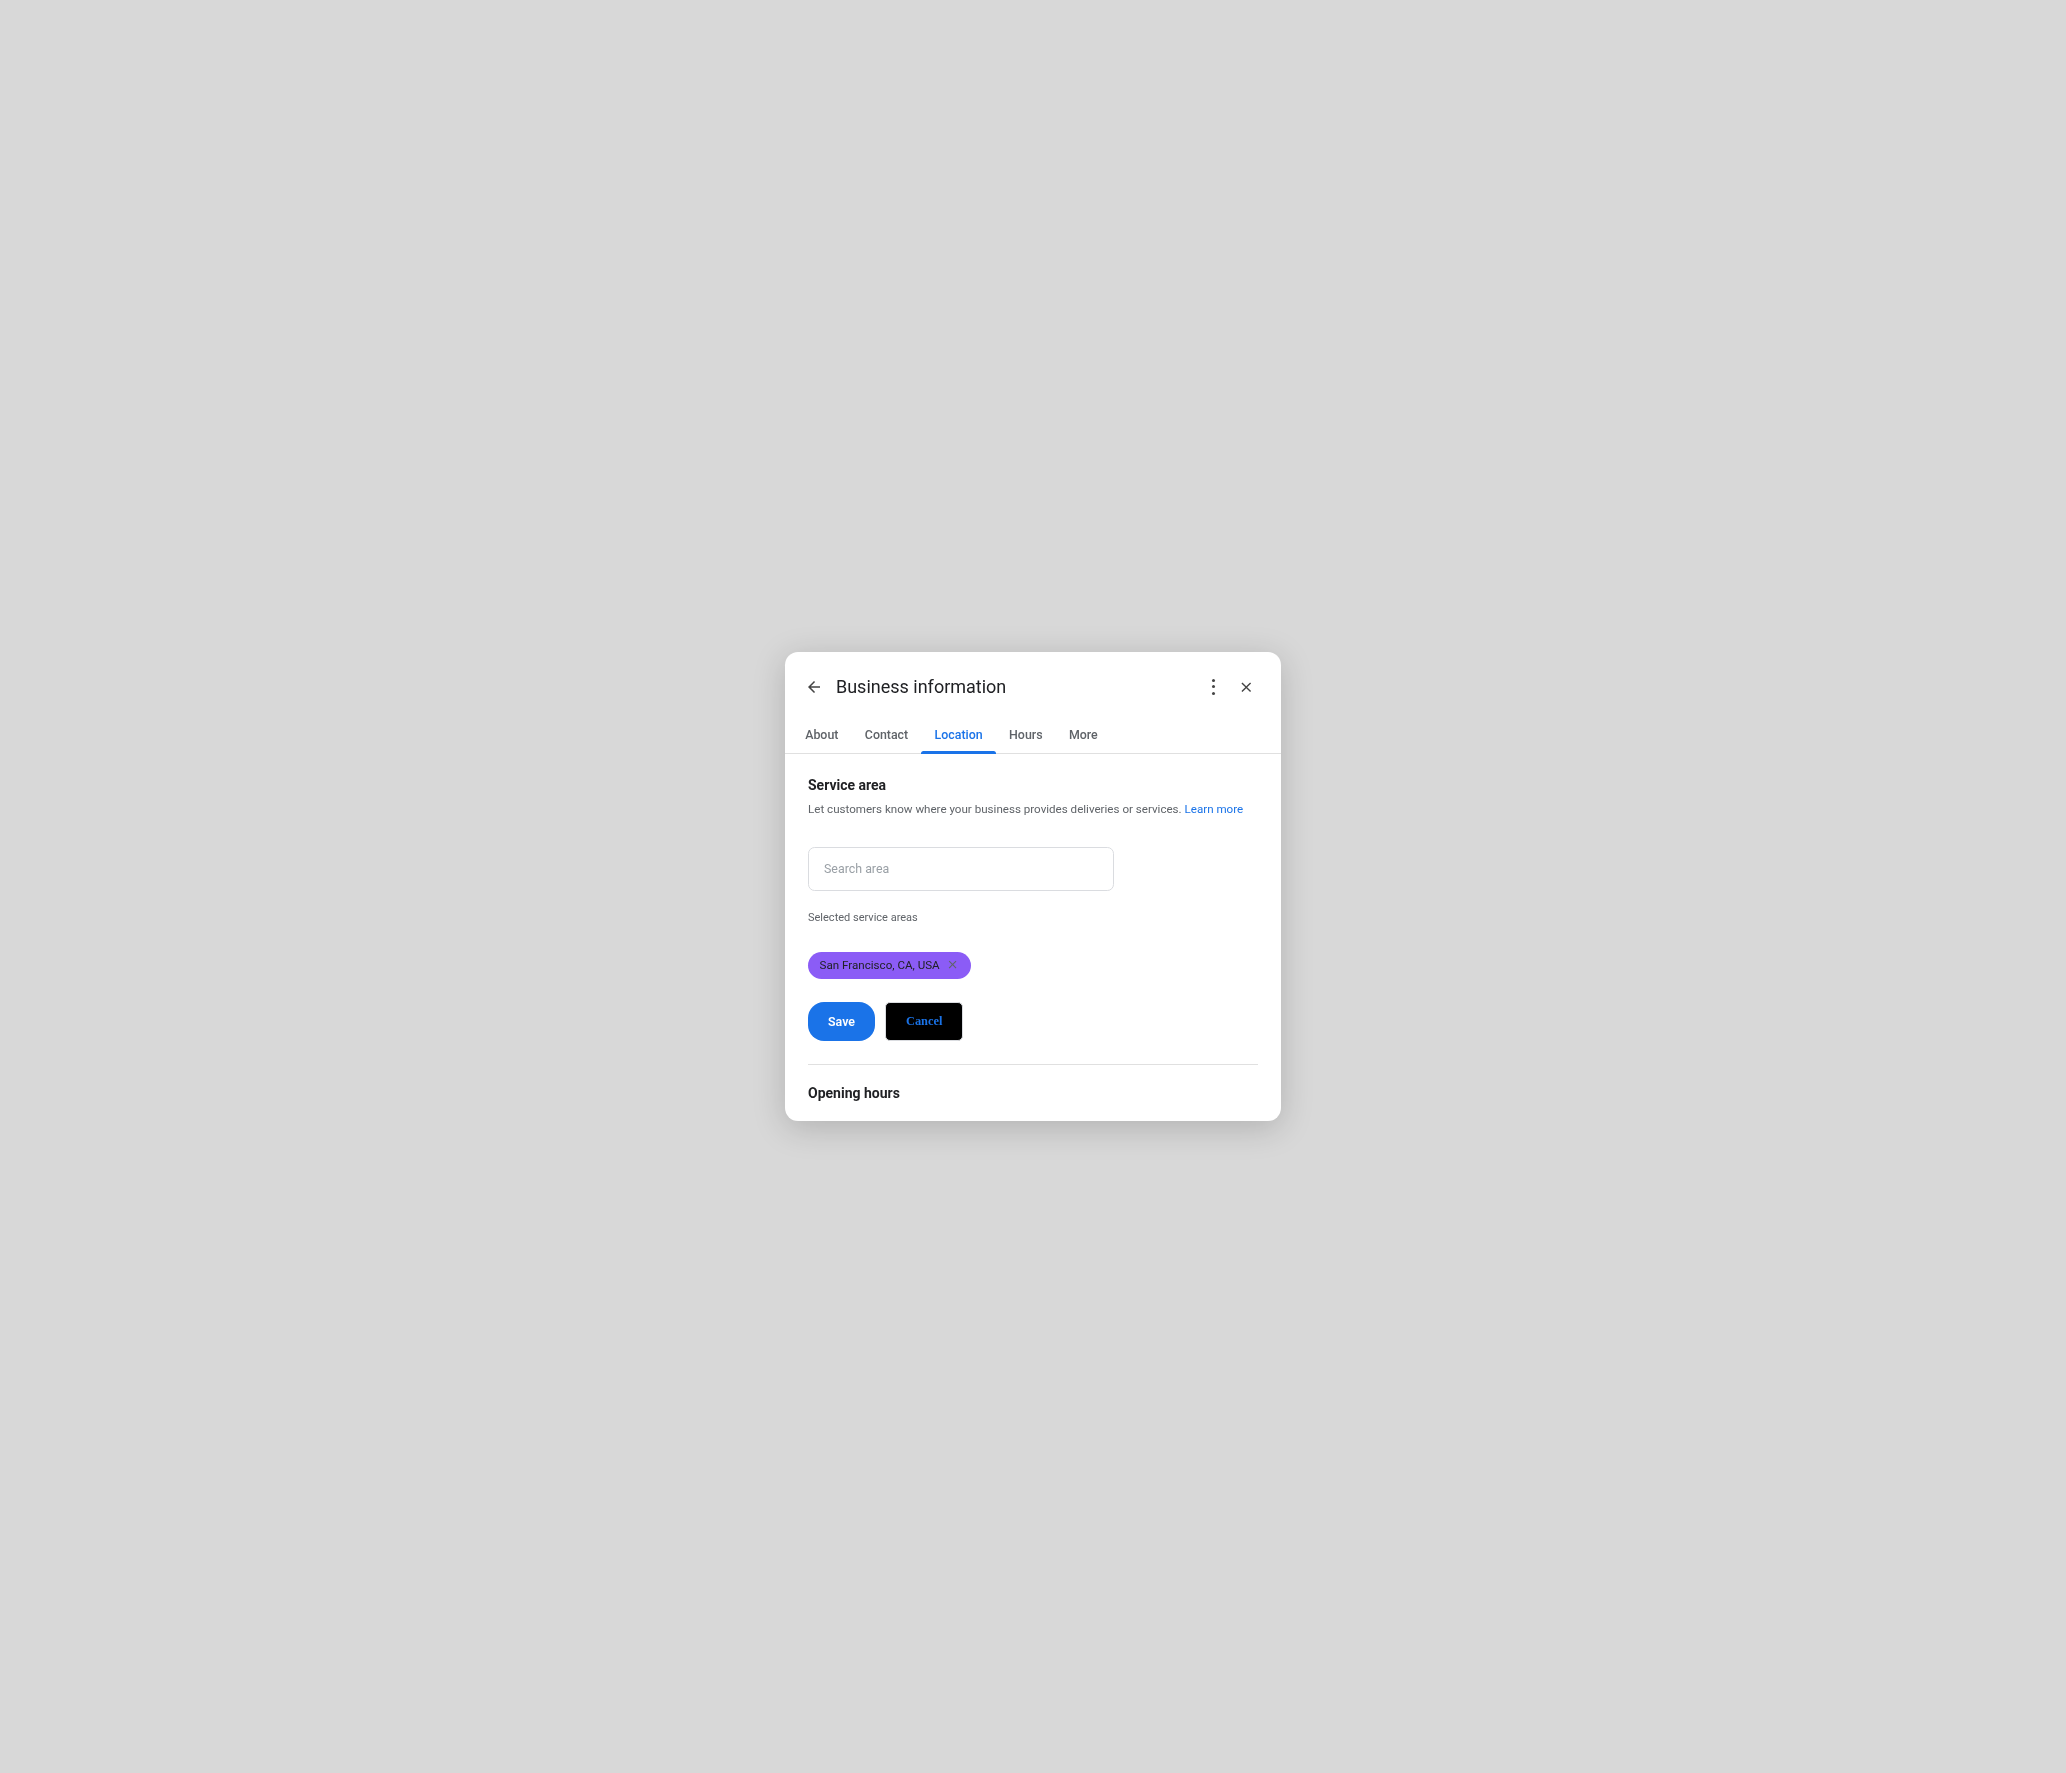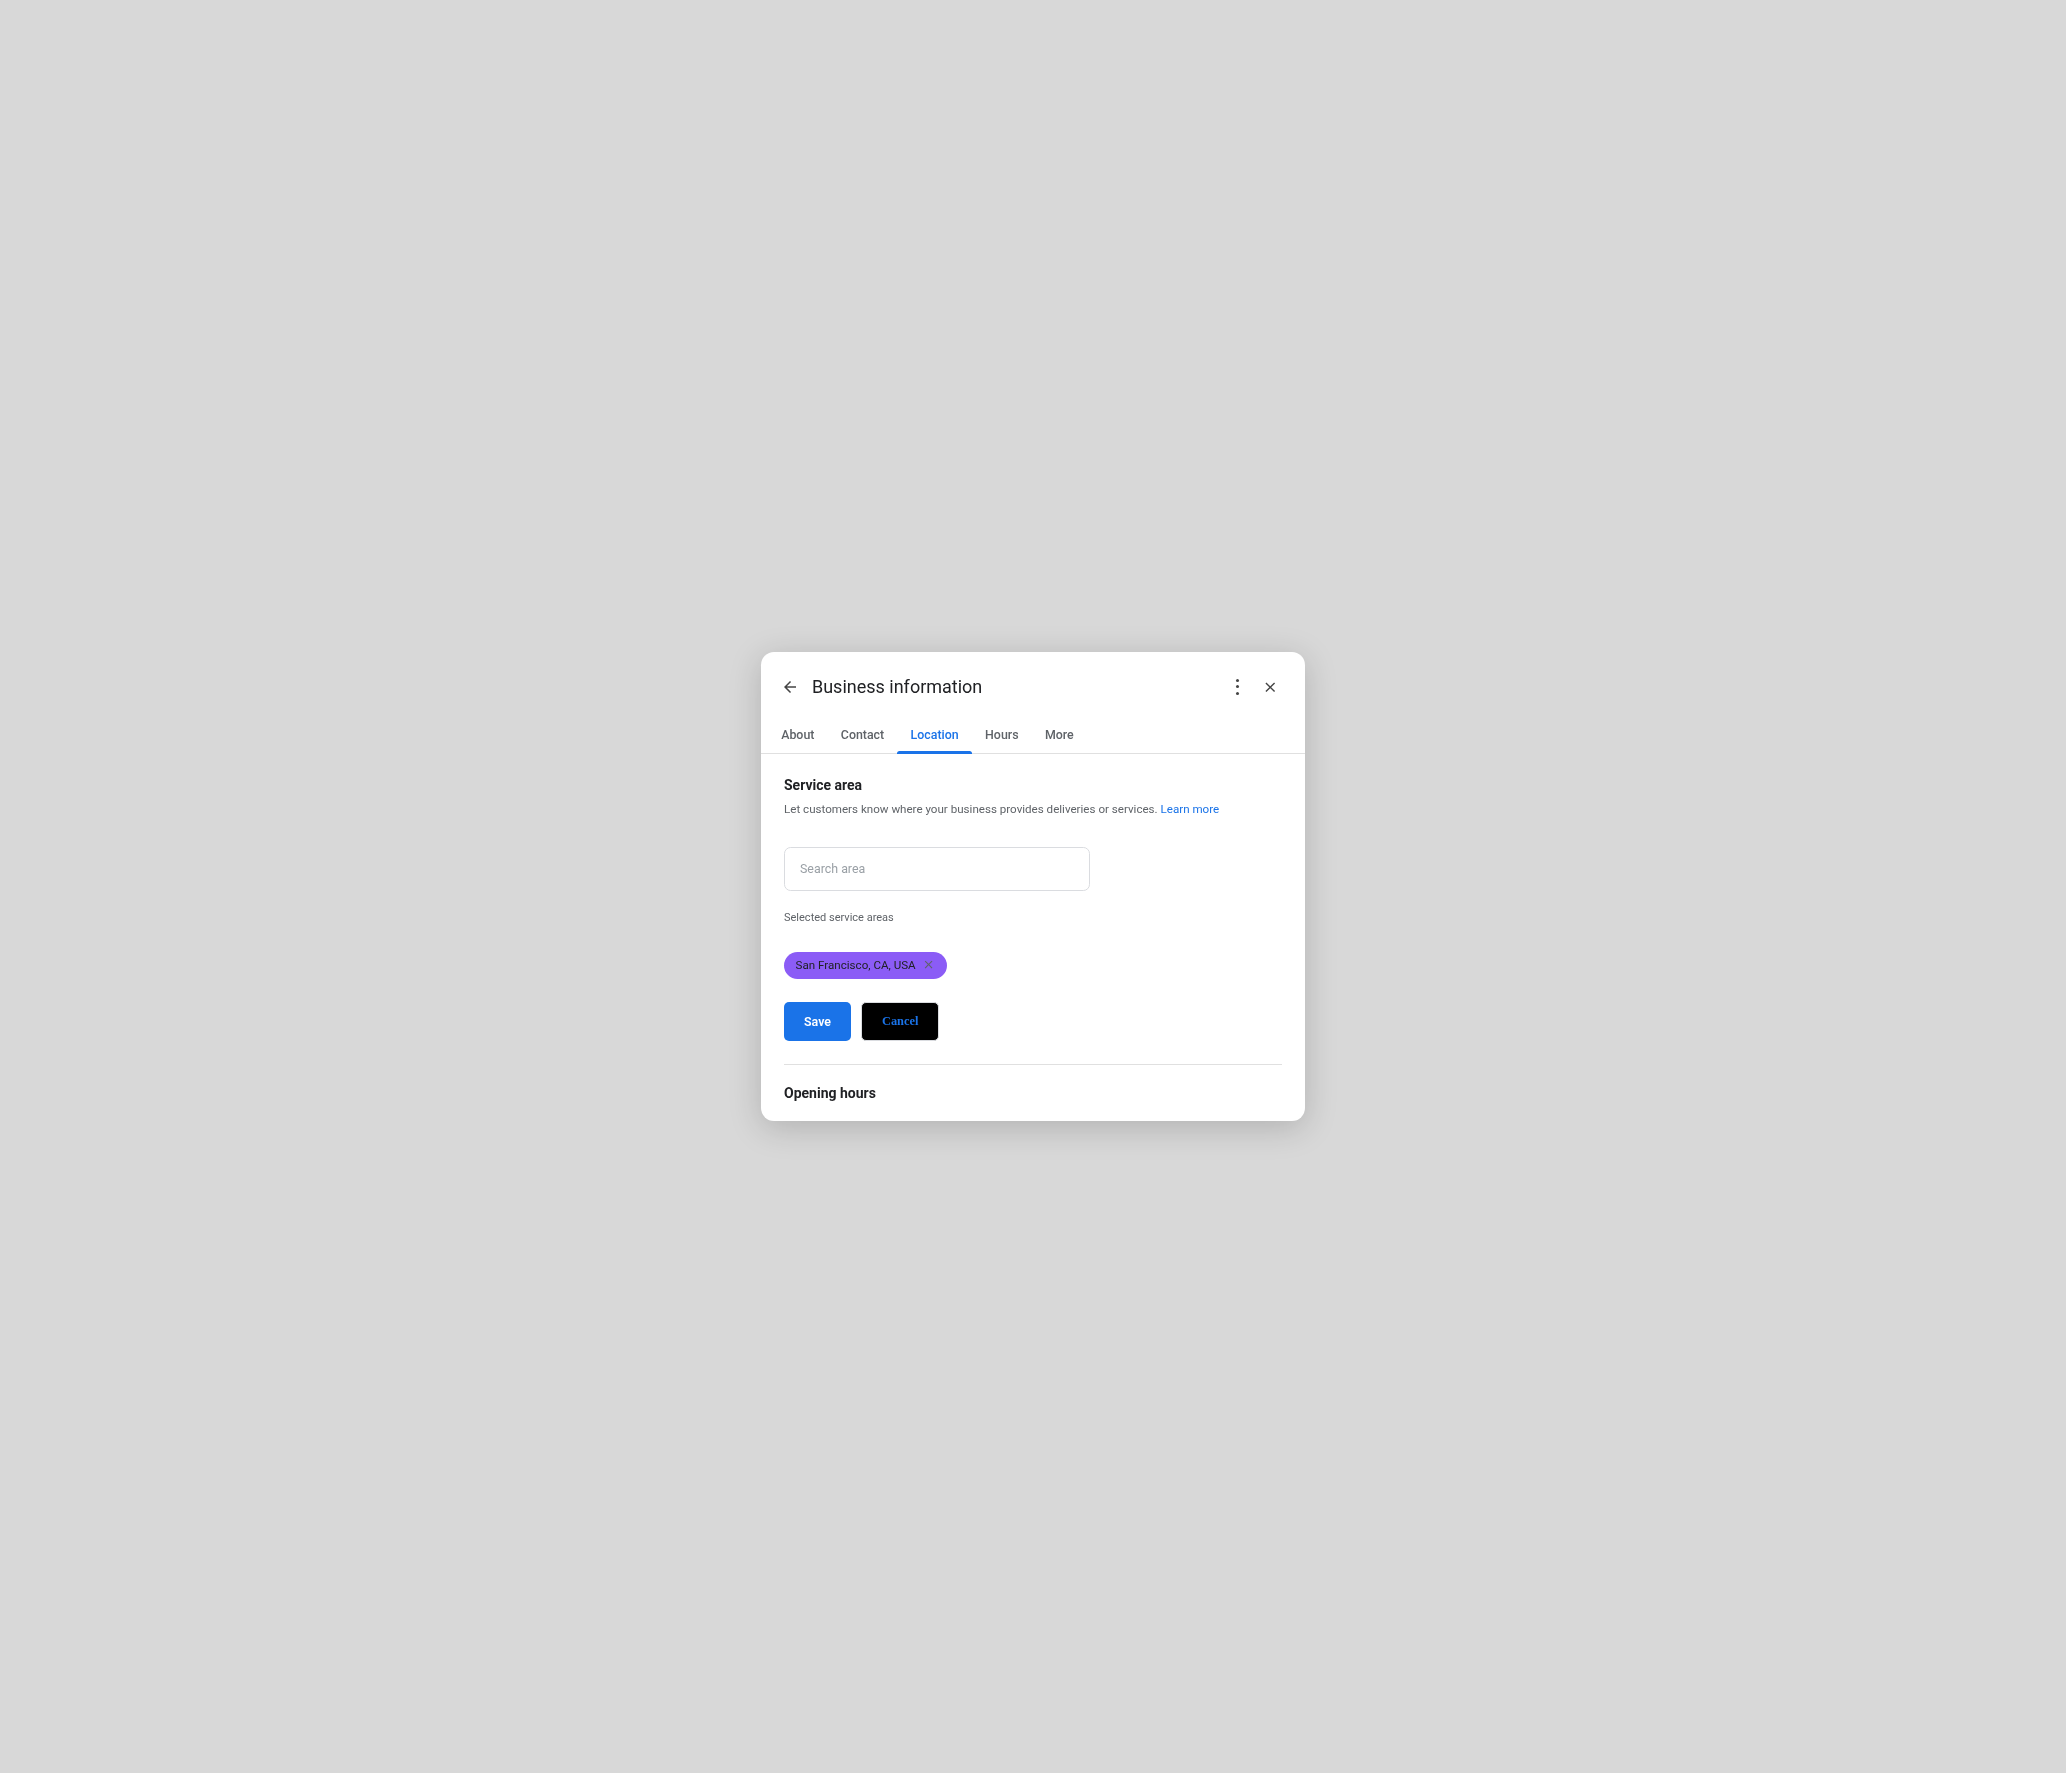--- a/index.html
+++ b/index.html
@@ -24,21 +24,21 @@
       background: rgba(200, 200, 200, 0.5);
       z-index: 0;
     }
 
     .modal-container {
       position: relative;
       z-index: 10;
       background: #ffffff;
       border-radius: 13.2px;
       box-shadow: 0 6.6px 33px rgba(0,0,0,0.18);
-      width: 544px;
+      width: 496px;
       max-width: 100%;
       overflow: hidden;
     }
 
     
     .modal-header {
       display: flex;
       align-items: center;
       padding: 16.5px 20px 10px 13.2px;
       border-bottom: none;
@@ -209,21 +209,21 @@
     .action-buttons {
       display: flex;
       gap: 10px;
       margin-bottom: 23px;
     }
 
     .btn-save {
       background: #1a73e8;
       color: #fff;
       border: none;
-      border-radius: 5px;
+      border-radius: 16px;
       padding: 10px 20px;
       font-size: 12.4px;
       font-weight: 600;
       cursor: pointer;
       font-family: inherit;
       transition: background 0.15s;
     }
 
     .btn-cancel {
       background: #000000;

